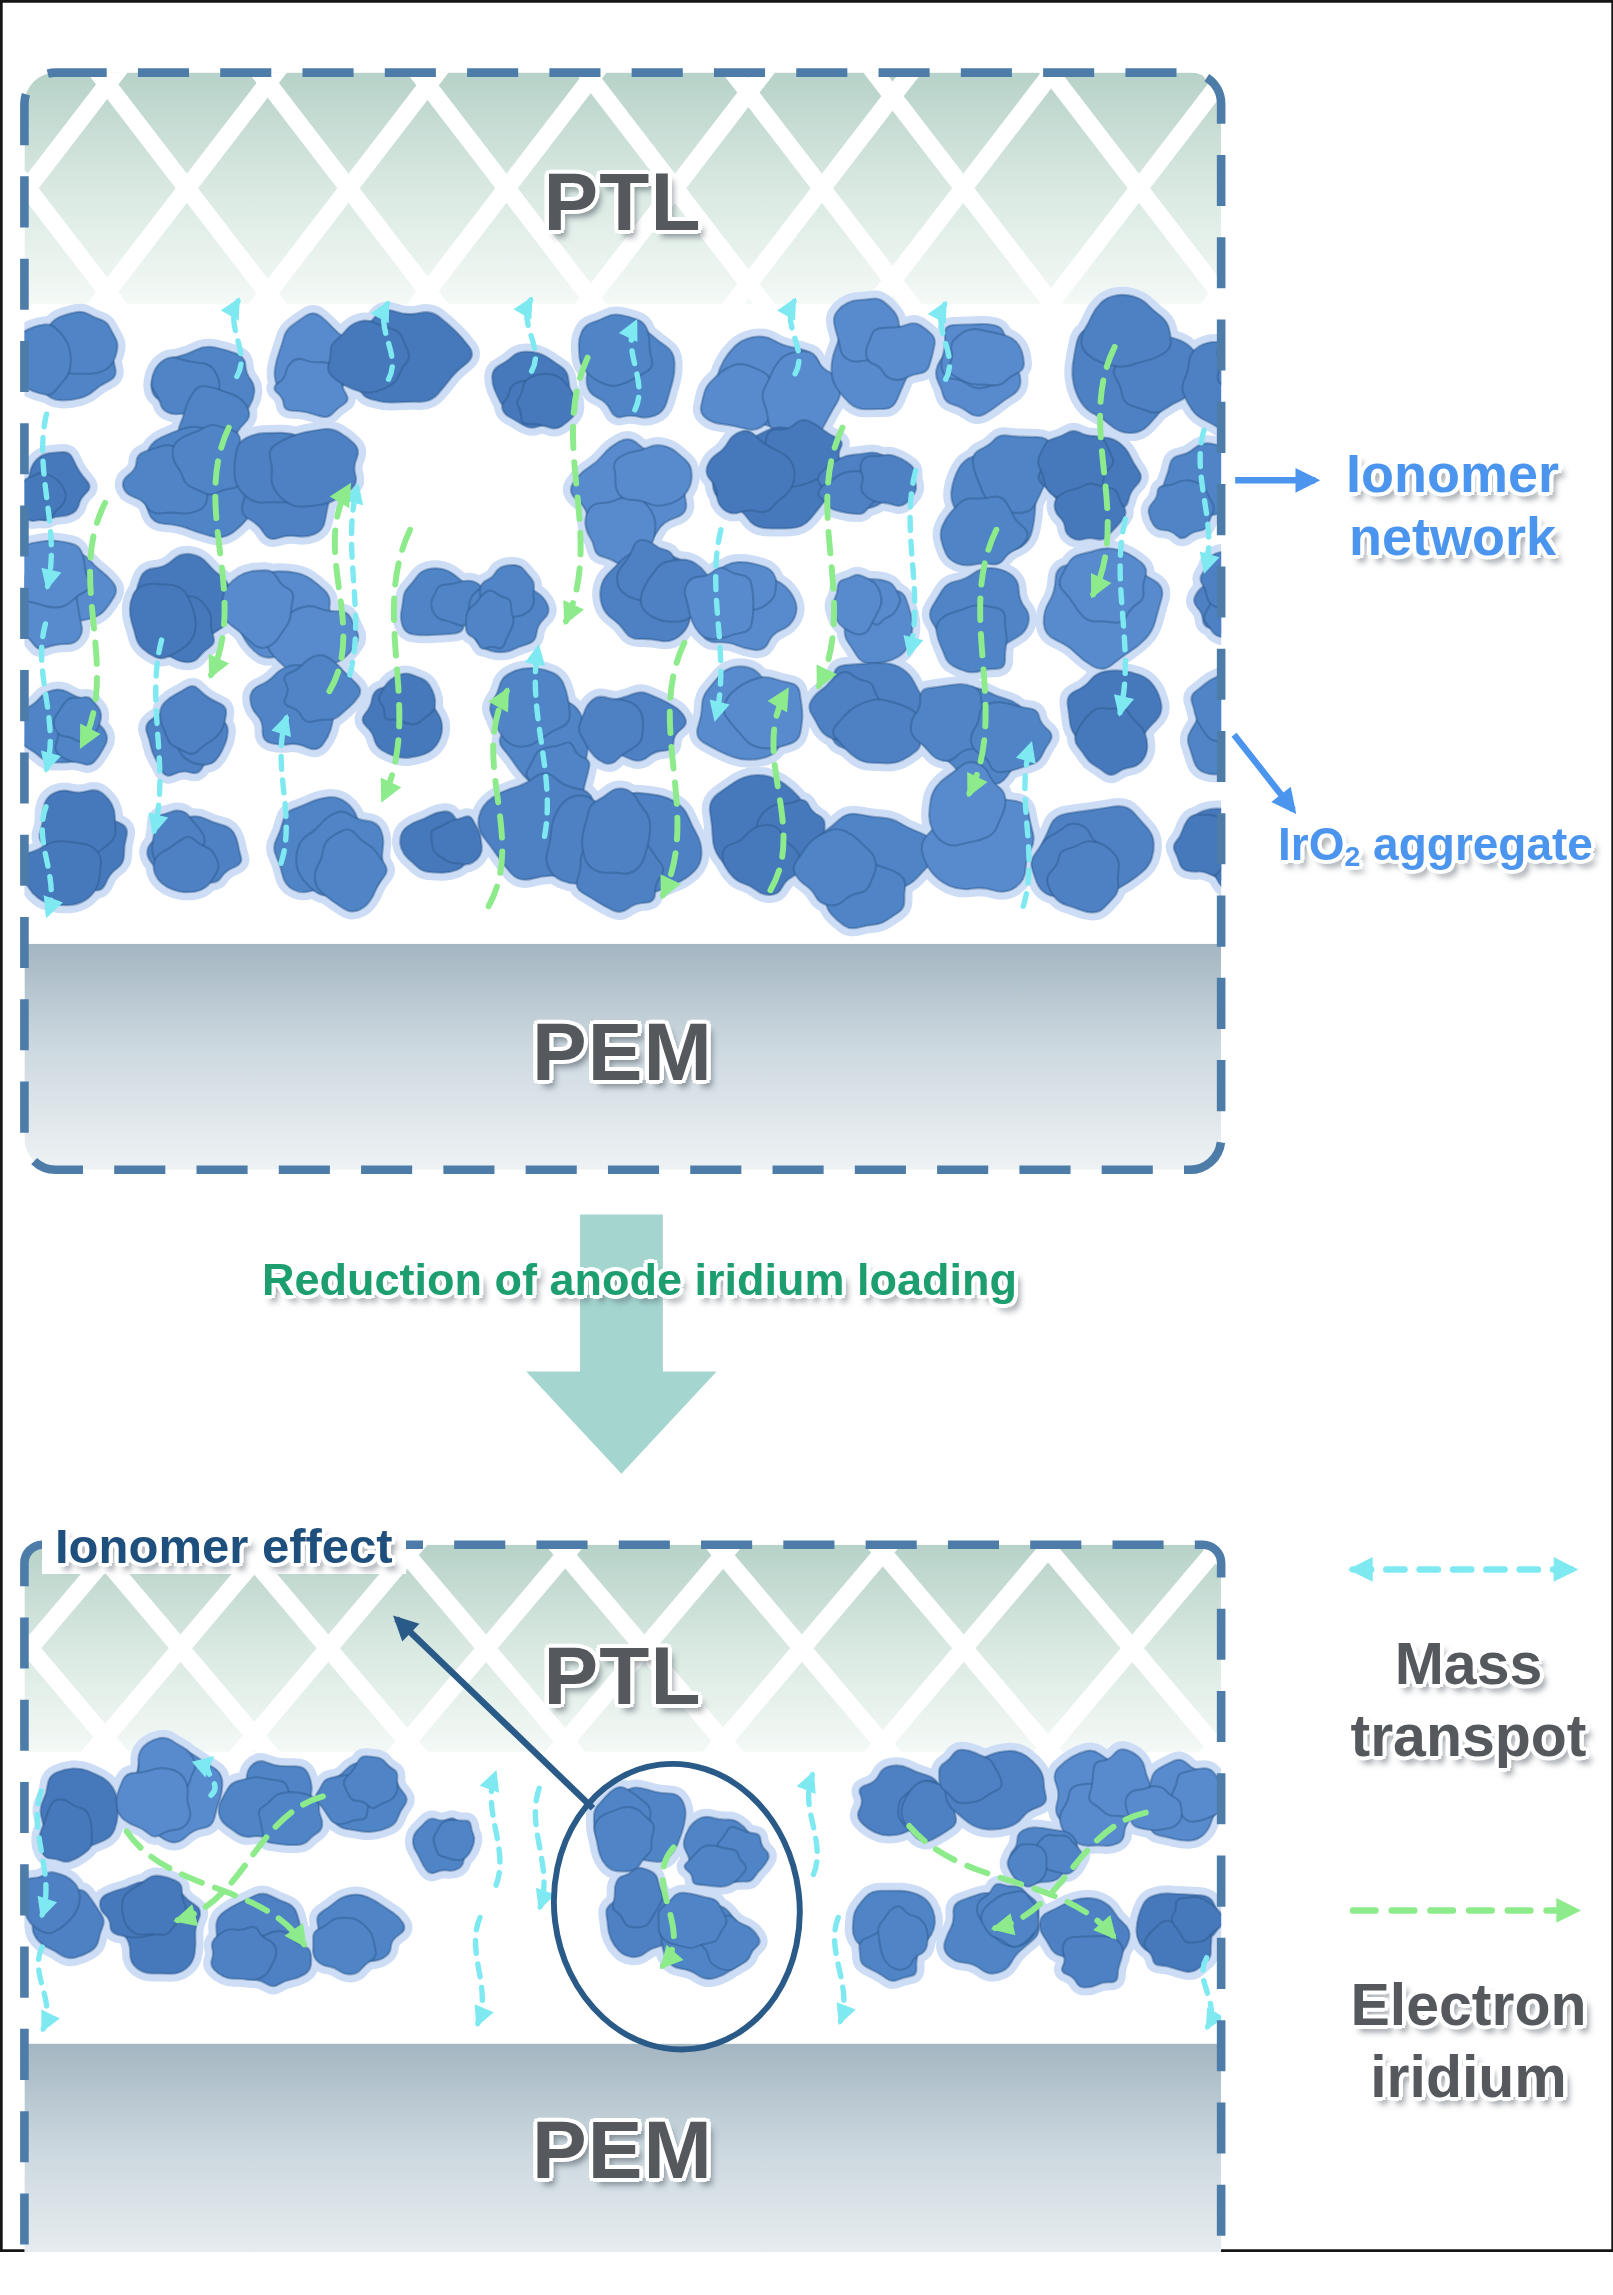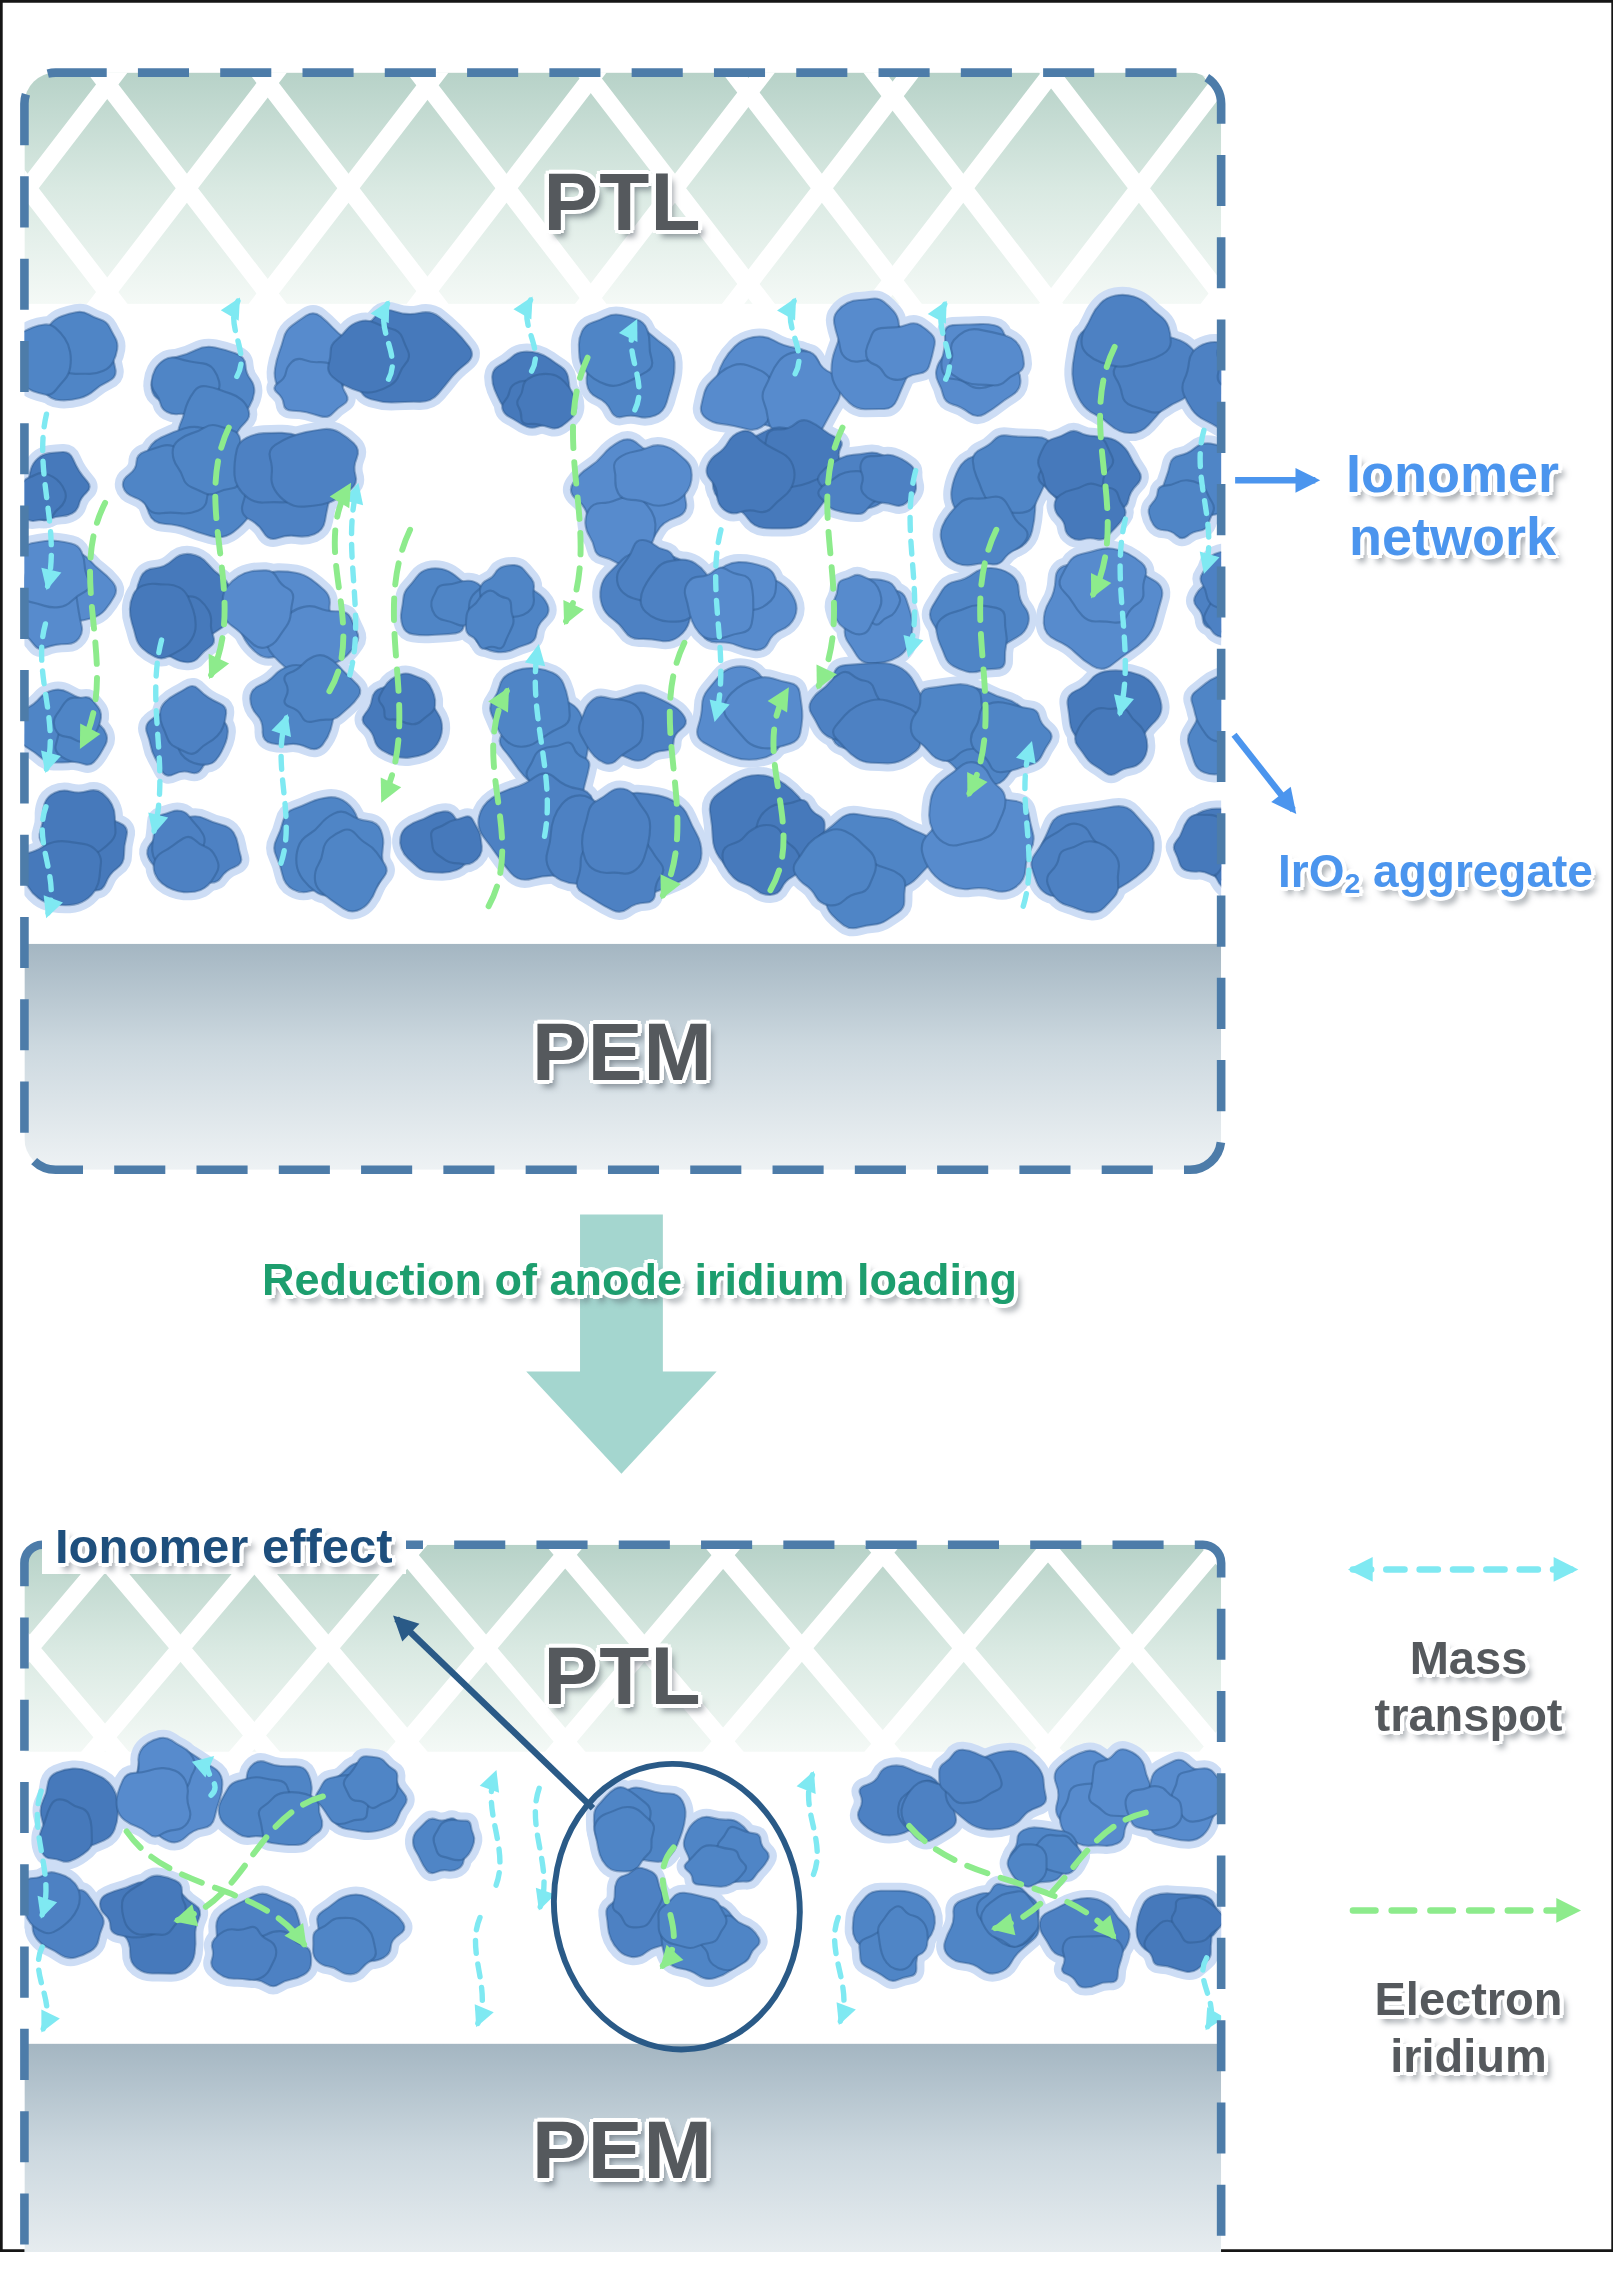--- a/index.html
+++ b/index.html
@@ -9,21 +9,21 @@
   .lbl{position:absolute;font-weight:bold;text-align:center;line-height:1.1;white-space:nowrap;}
   .outlined{text-shadow:-3.2px -3.2px 0 #fff,3.2px -3.2px 0 #fff,-3.2px 3.2px 0 #fff,3.2px 3.2px 0 #fff,
             -4.3px 0 0 #fff,4.3px 0 0 #fff,0 -4.3px 0 #fff,0 4.3px 0 #fff,
             5.4px 6.5px 6.5px rgba(75,85,95,.6);}
   .band{font-size:82px;color:#55595d;letter-spacing:1.1px;}
   .blue-label{font-size:54px;color:#4b95ee;line-height:1.16;}
   .iro2{font-size:46px;}
   .sub{font-size:.62em;vertical-align:-.2em;}
   .caption{font-size:45px;color:#1d9e6e;padding-left:18px;}
   .island{font-size:49px;color:#1e4f7d;background:#ffffff;padding:0 13px;}
-  .gray-label{font-size:47px;color:#55595d;line-height:1.22;}
+  .gray-label{font-size:59px;color:#55595d;line-height:1.22;}
 </style>
 </head>
 <body>
 
 <div class="stage">
   <svg id="scene" width="1614" height="2295" viewBox="0 0 3000 4267">
       <defs>
         <linearGradient id="ptlGrad" x1="0" y1="0" x2="0" y2="1">
           <stop offset="0" stop-color="#b7d2c8"></stop>
           <stop offset="0.5" stop-color="#d9e9e2"></stop>
@@ -557,21 +557,21 @@
 
   <div class="lbl band outlined" style="left: 24px; top: 157px; width: 1197px; color: rgb(85, 89, 93);">PTL</div>
 
   <div class="lbl band outlined" style="left: 24px; top: 1007px; width: 1197px; color: rgb(85, 89, 93);">PEM</div>
 
   <div class="lbl blue-label outlined" style="left: 1291px; top: 442px; width: 323px; color: rgb(75, 149, 238);">
     <div>Ionomer</div>
     <div>network</div>
   </div>
 
-  <div class="lbl blue-label iro2 outlined" style="left: 1278px; top: 845px; color: rgb(75, 149, 238);"><span>IrO</span><span class="sub">2</span><span> aggregate</span></div>
+  <div class="lbl blue-label iro2 outlined" style="left: 1278px; top: 818px; color: rgb(75, 149, 238);"><span>IrO</span><span class="sub">2</span><span> aggregate</span></div>
 
   <div class="lbl caption outlined" style="left: 0px; top: 1255px; width: 1243px; color: rgb(29, 158, 110);">Reduction of anode iridium loading</div>
 
   <div class="lbl island outlined" style="left: 42px; top: 1520px; color: rgb(30, 79, 125);">Ionomer effect</div>
 
   <div class="lbl band outlined" style="left: 24px; top: 1631px; width: 1197px; color: rgb(85, 89, 93);">PTL</div>
 
   <div class="lbl band outlined" style="left: 24px; top: 2105px; width: 1197px; color: rgb(85, 89, 93);">PEM</div>
 
   <div class="lbl gray-label outlined" style="left: 1345px; top: 1629px; width: 247px; color: rgb(85, 89, 93);">

